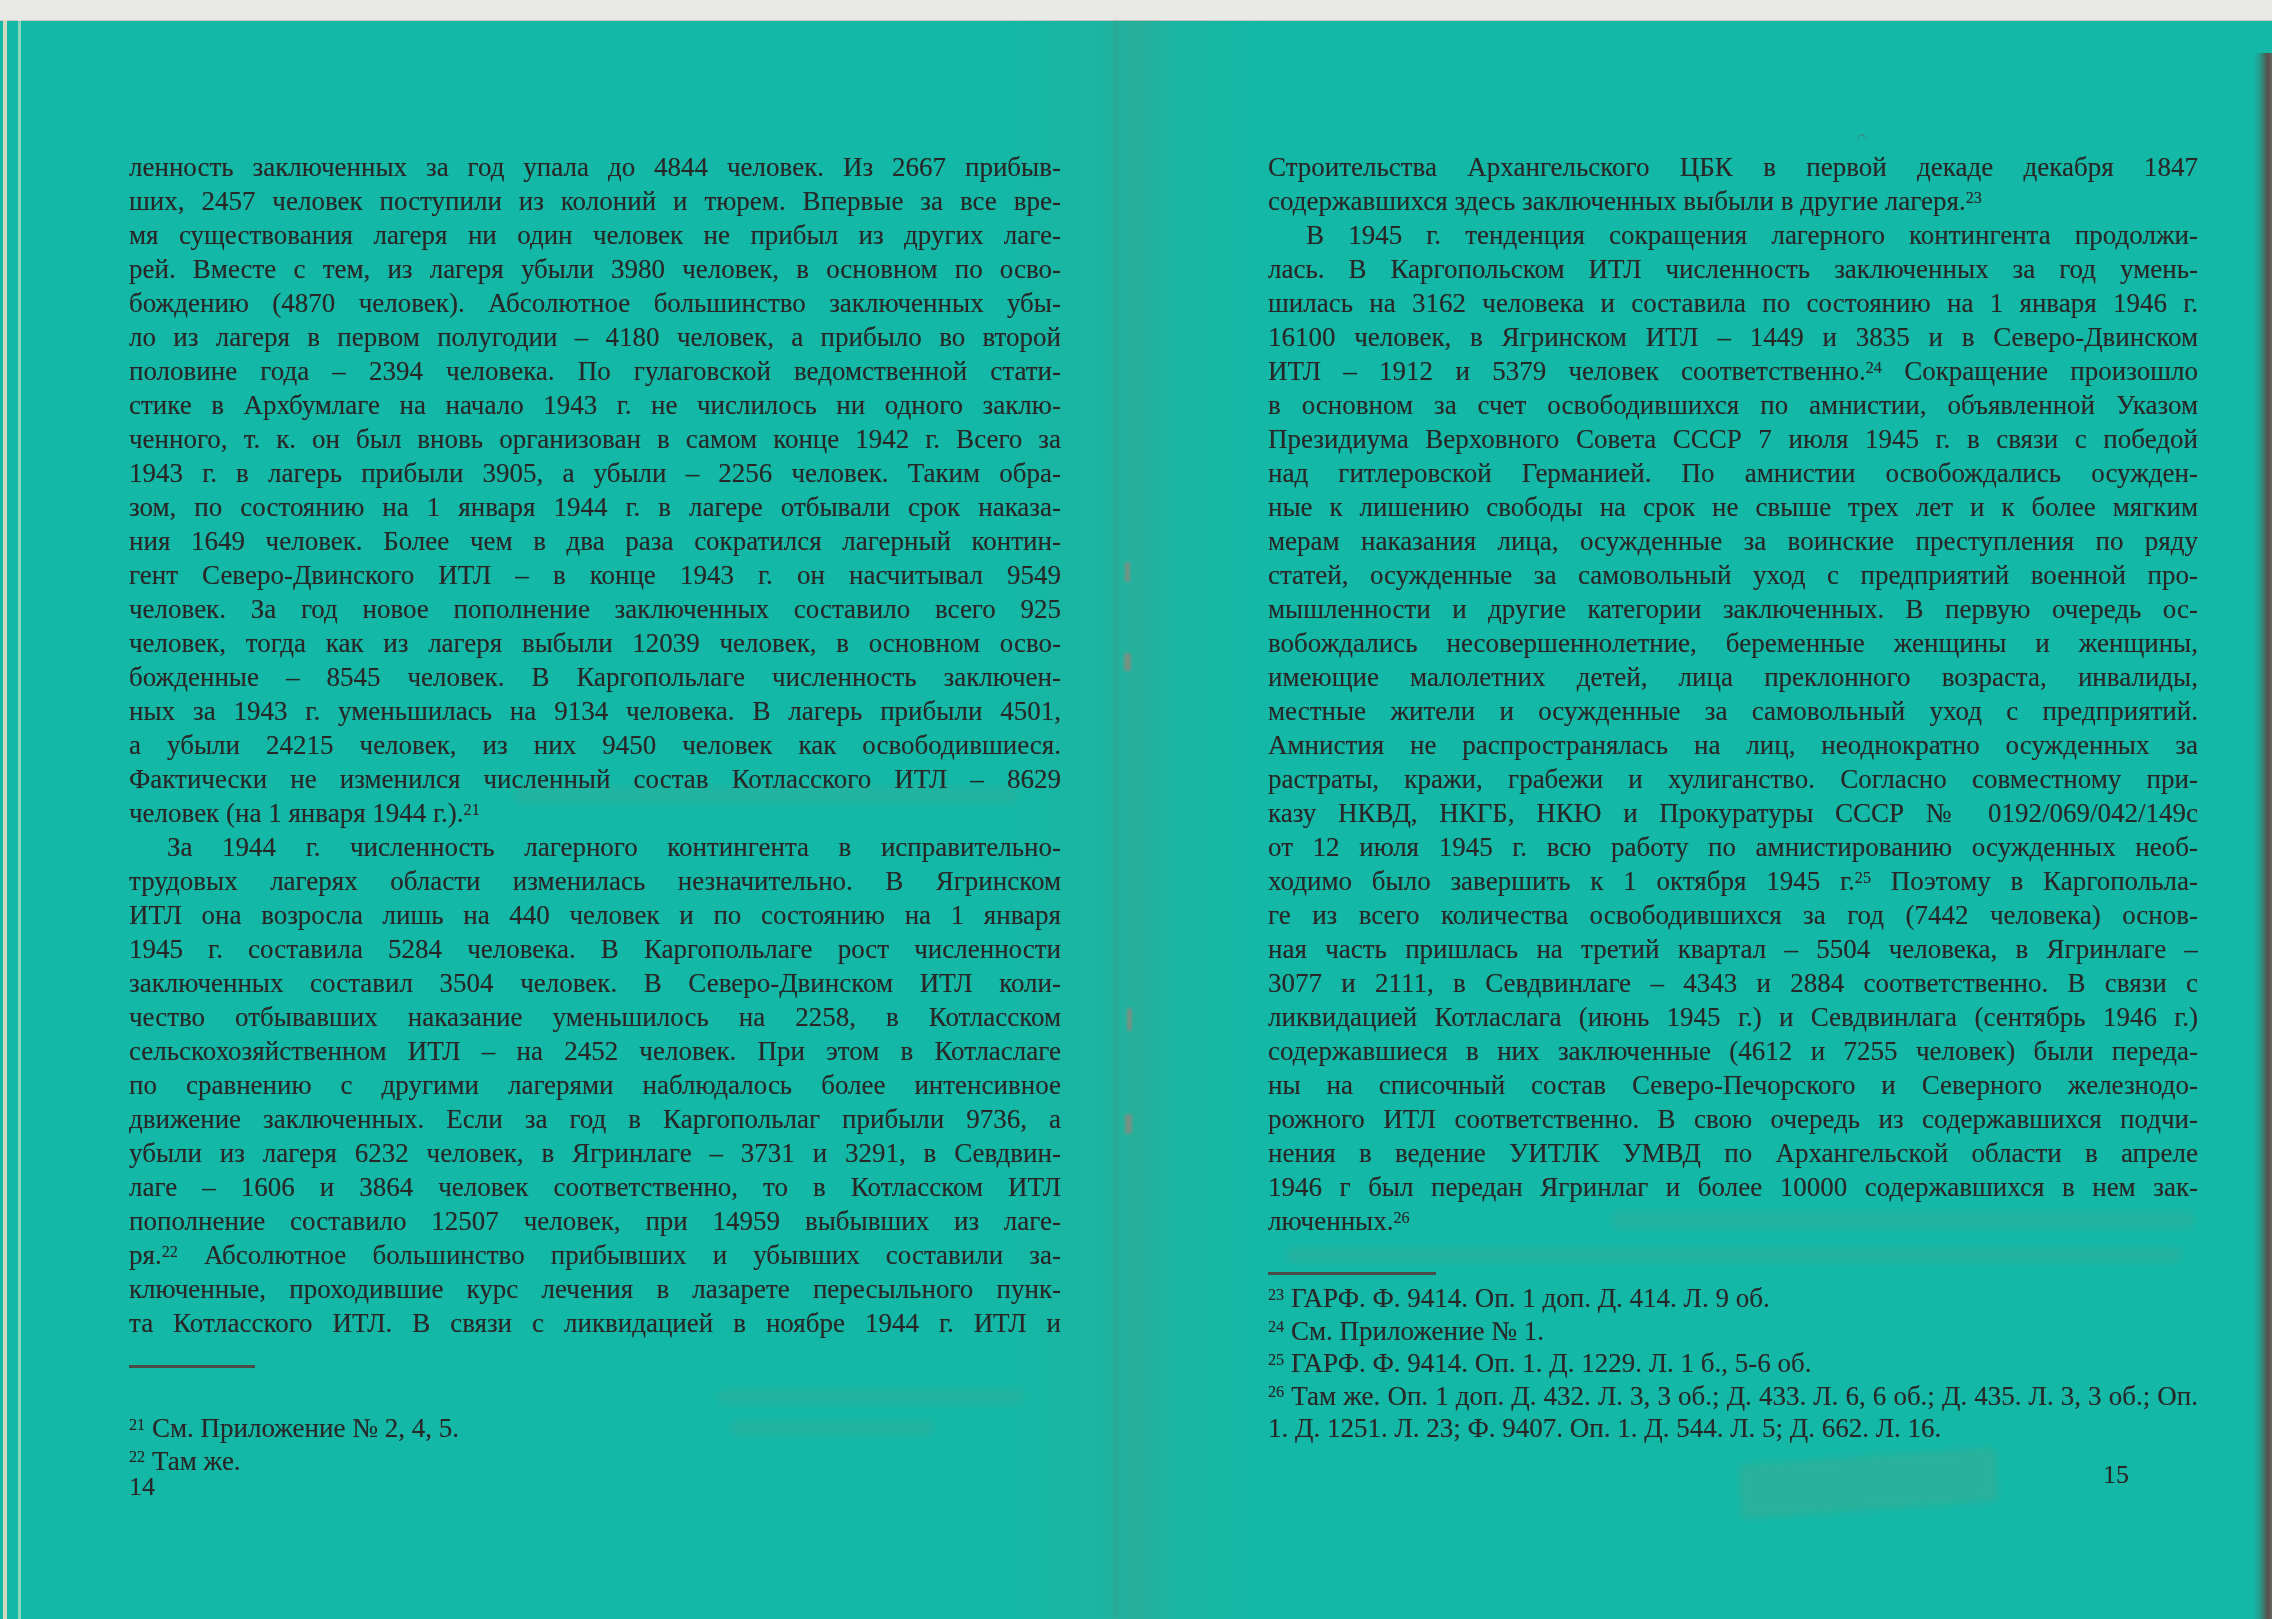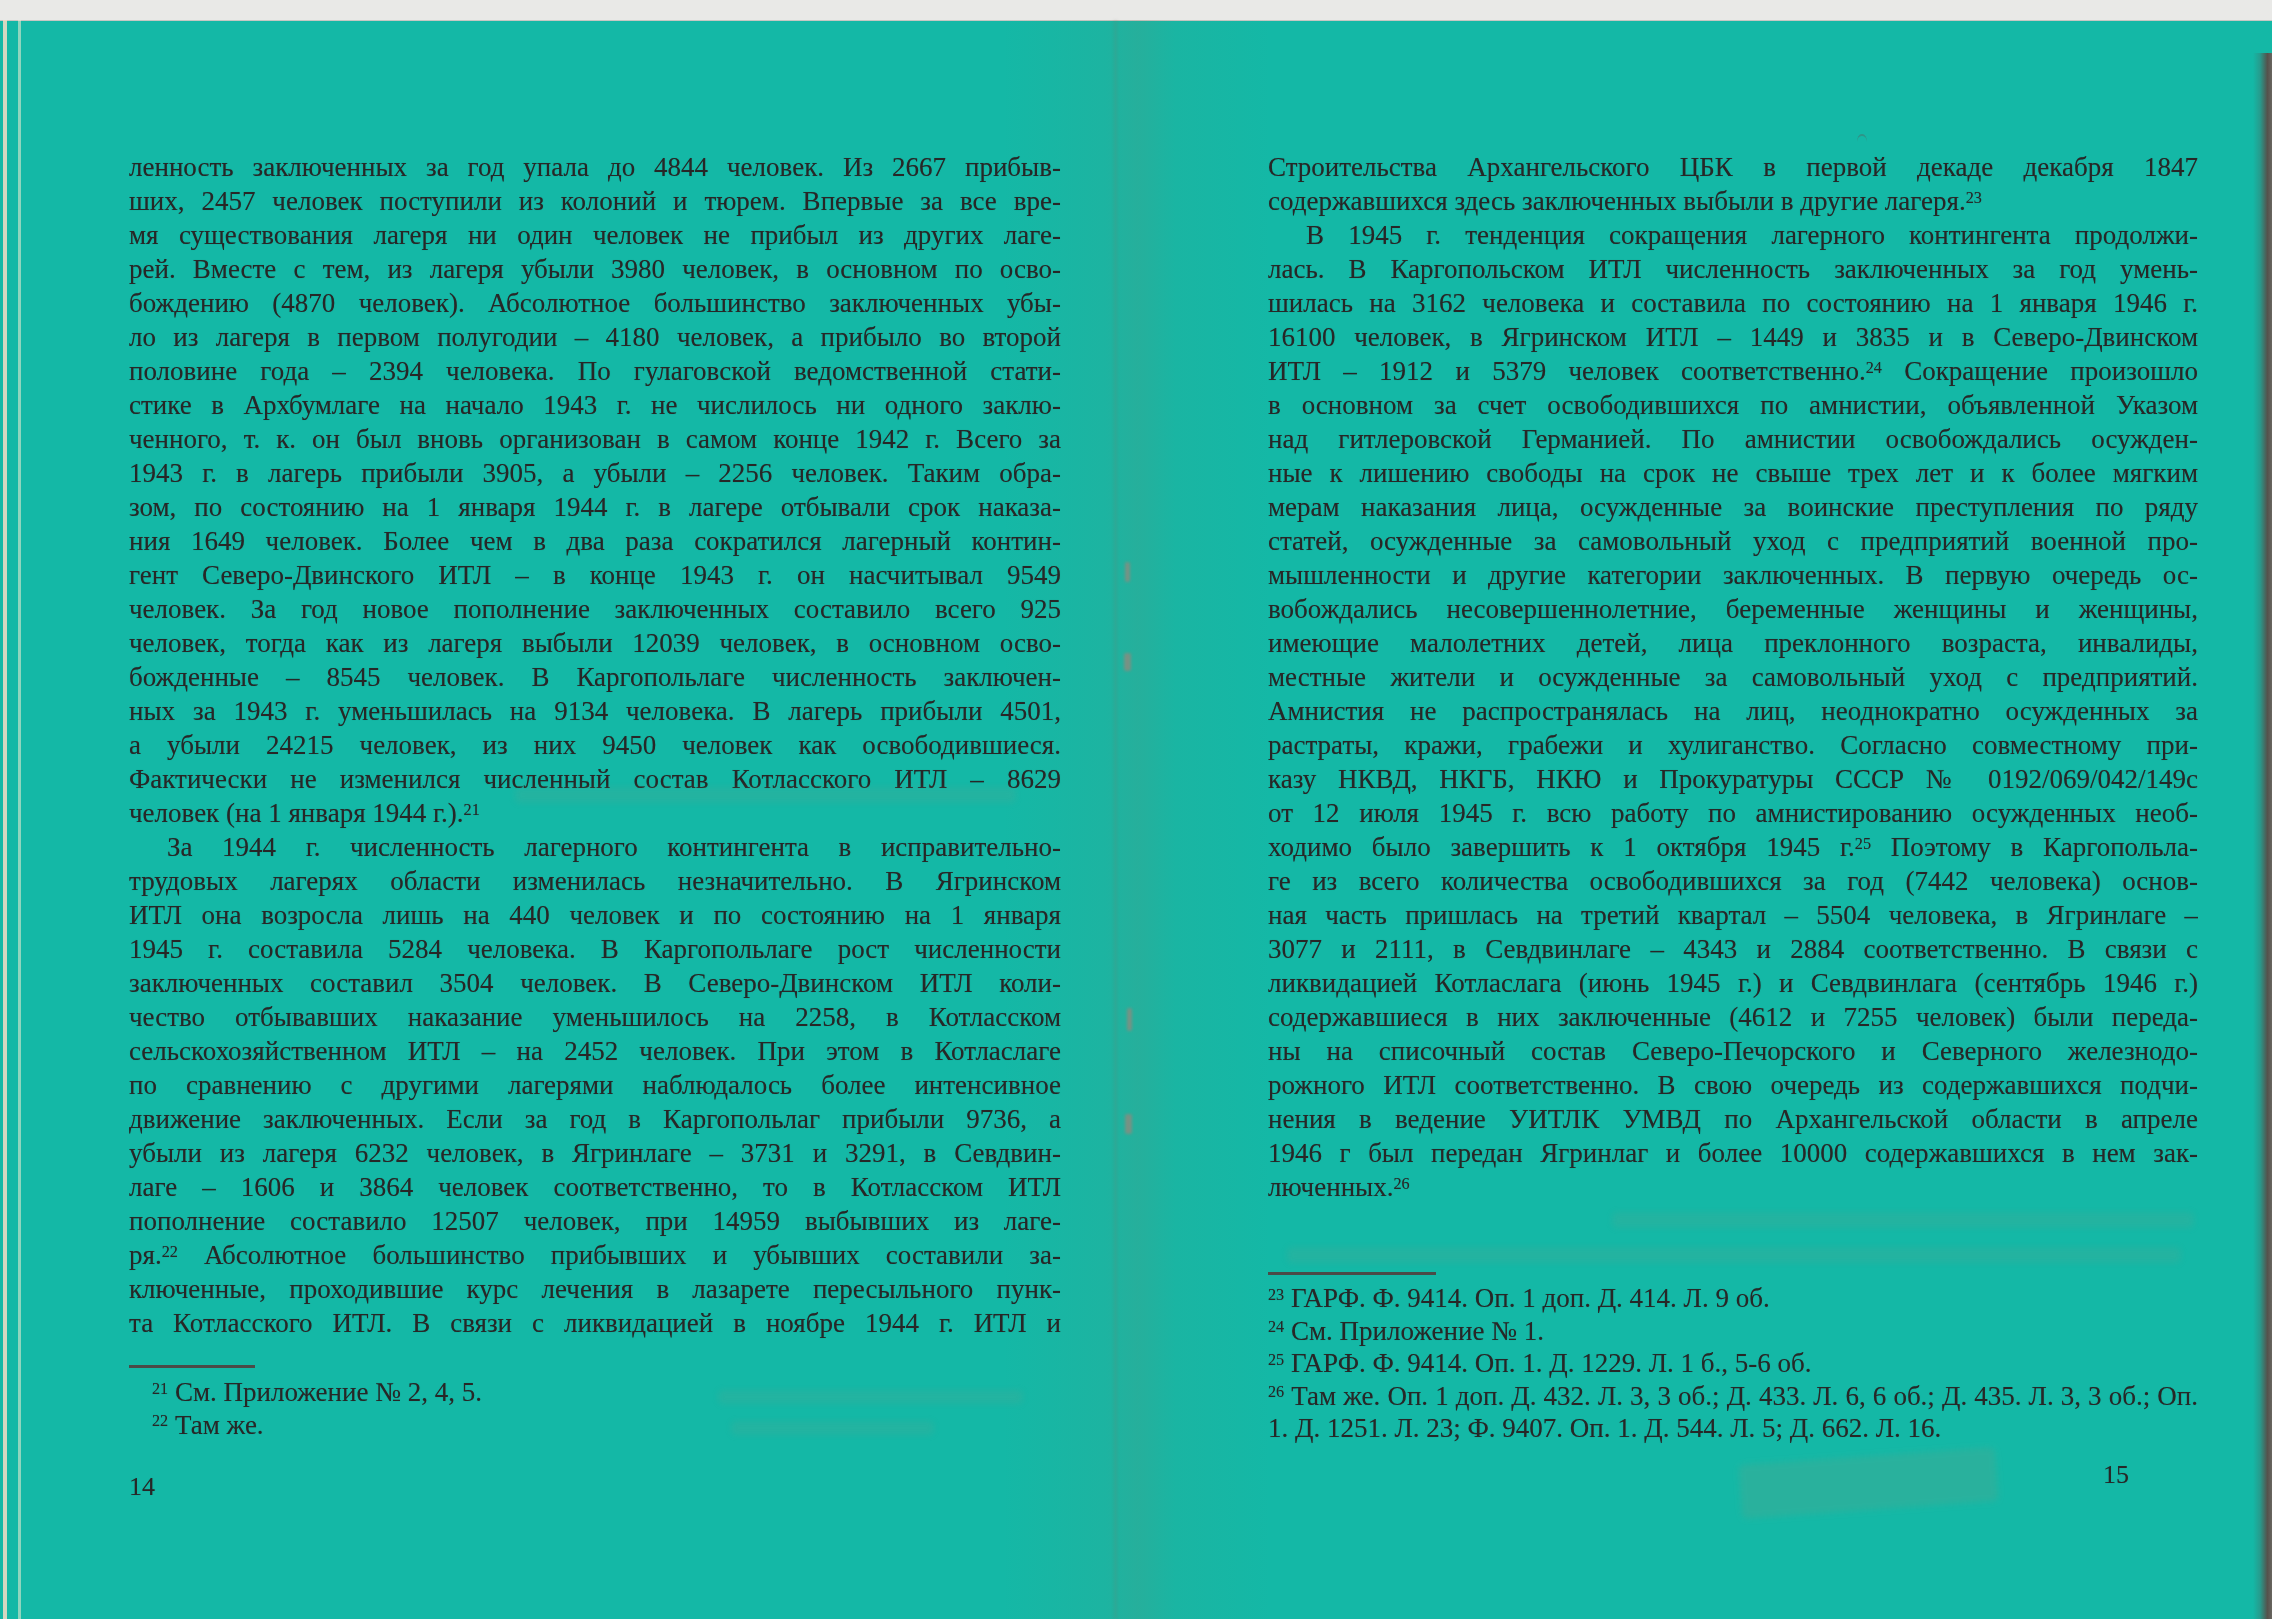--- a/index.html
+++ b/index.html
@@ -29,21 +29,21 @@
   .line.end{text-align:left;text-align-last:left;}
   .line.indent{text-indent:38px;}
   sup{font-size:60%;vertical-align:baseline;position:relative;top:-0.45em;}
 
   
   .fnrule{position:absolute;height:3.4px;background:#4b4b48;}
   .fnrule-left{left:129px;top:1365px;width:126px;}
   .fnrule-right{left:1268px;top:1272px;width:168px;}
   .fns{position:absolute;font-size:27px;line-height:22px;text-shadow:0 0 0.7px rgba(39,39,39,.35);}
   .fns .line{height:32.5px;}
-  .fns-left{left:129px;top:1381px;width:932px;margin-left:23px;}
+  .fns-left{left:129px;top:1417px;width:932px;}
   .fns-right{left:1268px;top:1287px;width:930px;}
 
   
   .pn{position:absolute;font-size:26px;text-shadow:0 0 0.7px rgba(39,39,39,.35);}
   .pn-left{left:129px;top:1460px;margin-top:12px;}
   .pn-right{left:2103px;top:1460px;width:95px;text-align:left;}
 
   
   .sm{position:absolute;background:rgba(148,146,122,.12);filter:blur(3.4px);border-radius:5.4px;}
   .sm-stamp{background:rgba(150,140,110,.16);transform:rotate(-4deg);}
@@ -111,20 +111,21 @@
 
   <div class="col col-right">
       <div class="line">Строительства Архангельского ЦБК в первой декаде декабря 1847</div>
       <div class="line end">содержавшихся здесь заключенных выбыли в другие лагеря.<sup>23</sup></div>
       <div class="line indent">В 1945 г. тенденция сокращения лагерного контингента продолжи-</div>
       <div class="line">лась. В Каргопольском ИТЛ численность заключенных за год умень-</div>
       <div class="line">шилась на 3162 человека и составила по состоянию на 1 января 1946 г.</div>
       <div class="line">16100 человек, в Ягринском ИТЛ – 1449 и 3835 и в Северо-Двинском</div>
       <div class="line">ИТЛ – 1912 и 5379 человек соответственно.<sup>24</sup> Сокращение произошло</div>
       <div class="line">в основном за счет освободившихся по амнистии, объявленной Указом</div>
+      <div class="line">Президиума Верховного Совета СССР 7 июля 1945 г. в связи с победой</div>
       <div class="line">над гитлеровской Германией. По амнистии освобождались осужден-</div>
       <div class="line">ные к лишению свободы на срок не свыше трех лет и к более мягким</div>
       <div class="line">мерам наказания лица, осужденные за воинские преступления по ряду</div>
       <div class="line">статей, осужденные за самовольный уход с предприятий военной про-</div>
       <div class="line">мышленности и другие категории заключенных. В первую очередь ос-</div>
       <div class="line">вобождались несовершеннолетние, беременные женщины и женщины,</div>
       <div class="line">имеющие малолетних детей, лица преклонного возраста, инвалиды,</div>
       <div class="line">местные жители и осужденные за самовольный уход с предприятий.</div>
       <div class="line">Амнистия не распространялась на лиц, неоднократно осужденных за</div>
       <div class="line">растраты, кражи, грабежи и хулиганство. Согласно совместному при-</div>

